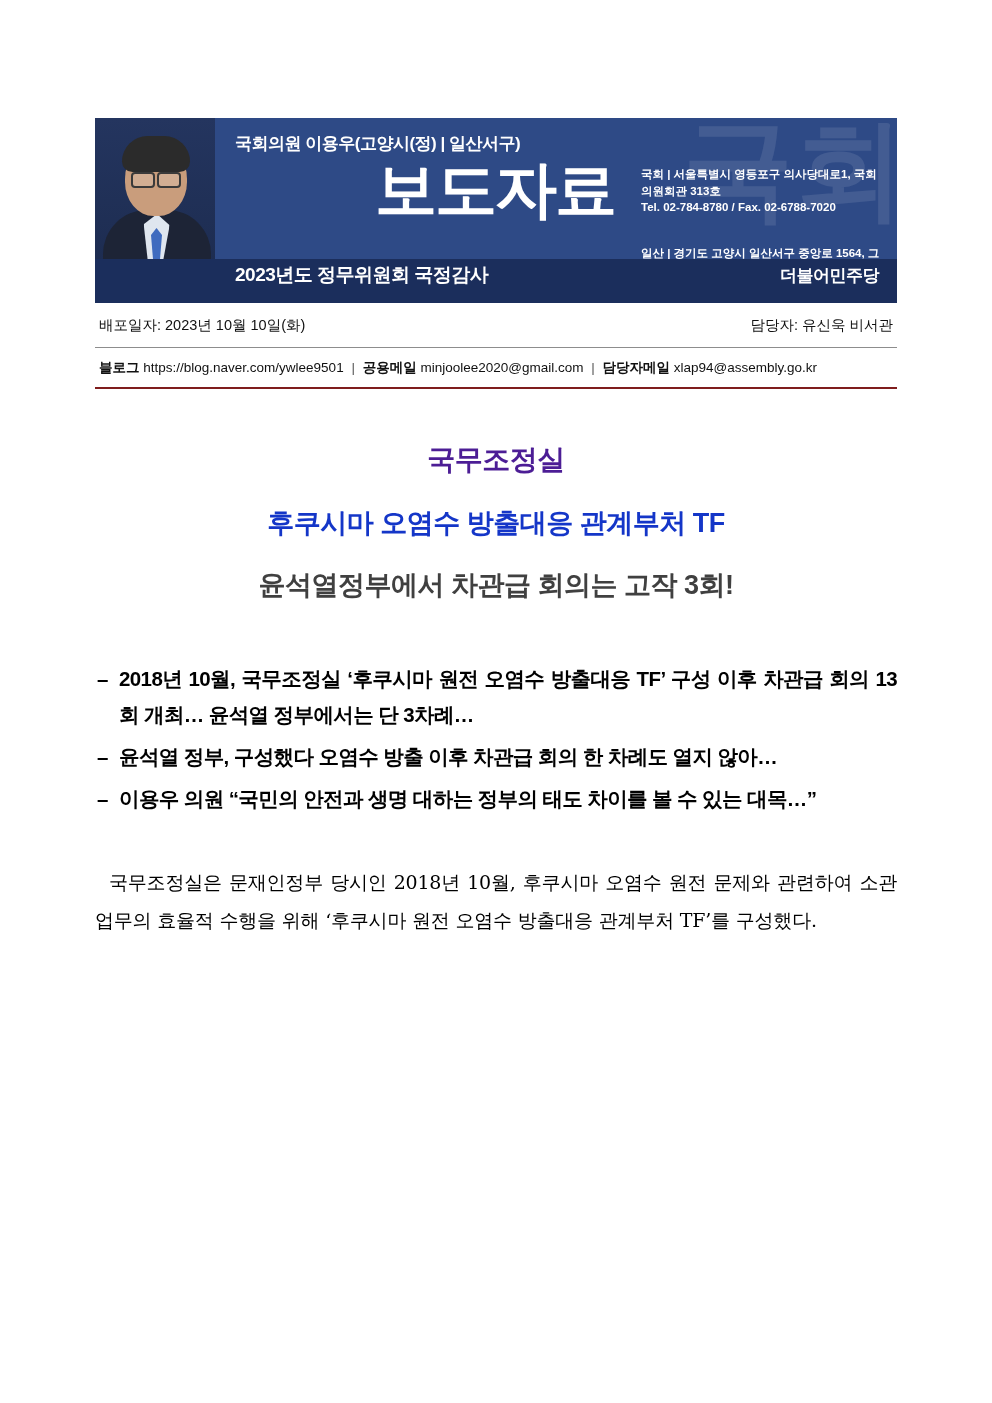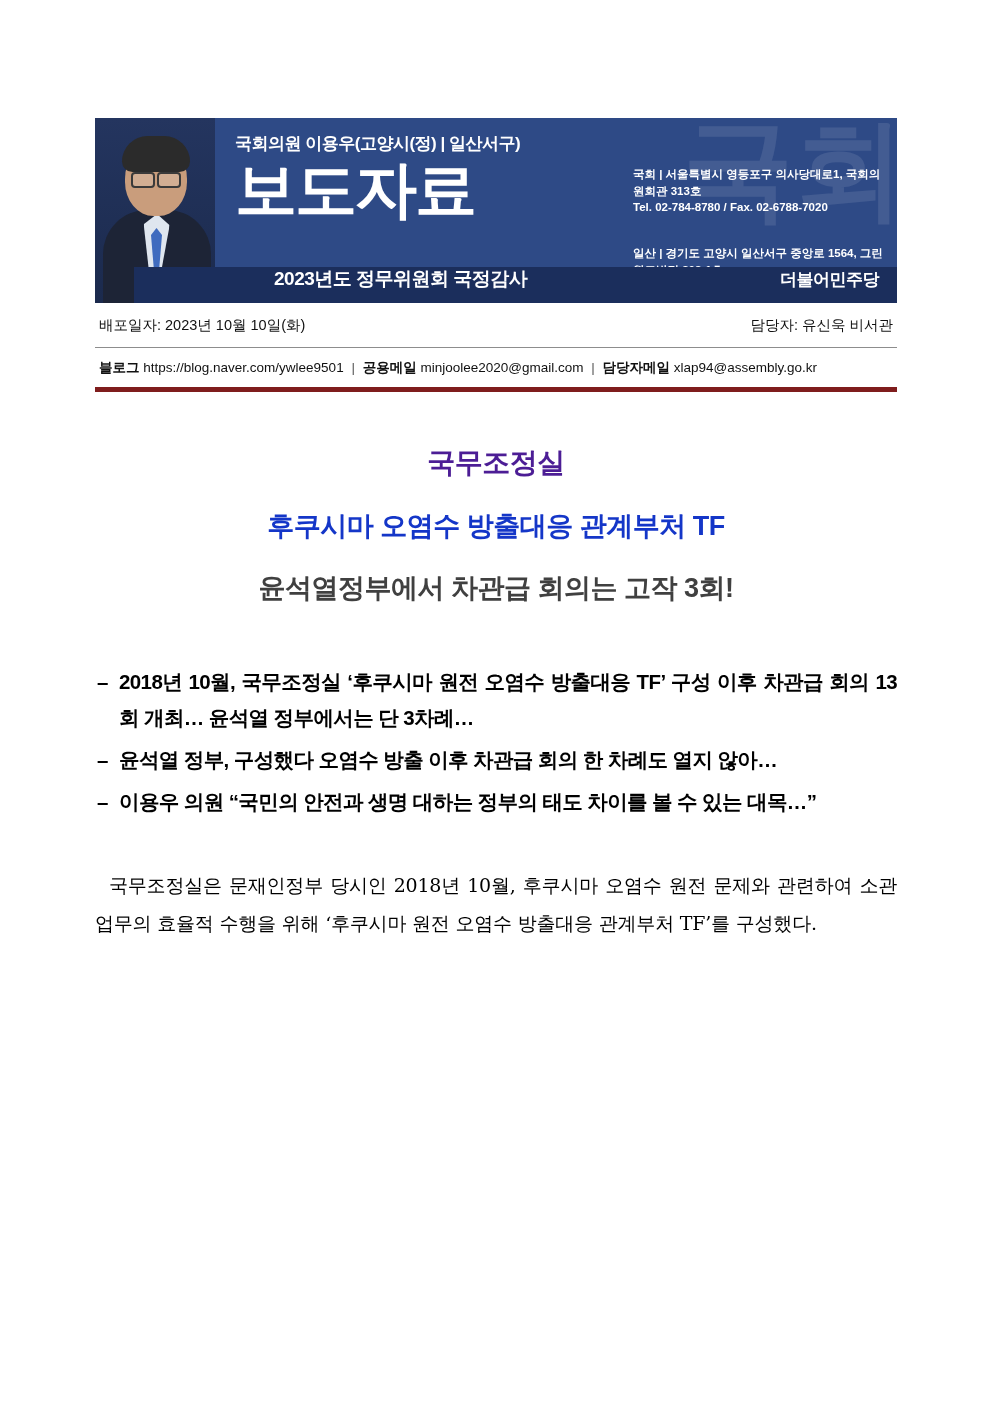--- a/index.html
+++ b/index.html
@@ -106,67 +106,68 @@
     height: 44px;
     background: #3f6bbf;
     clip-path: polygon(50% 0, 100% 16%, 72% 100%, 28% 100%, 0 16%);
   }
 
   .banner-main {
     flex: 1 1 auto;
     position: relative;
     padding: 14px 12px 0 20px;
     display: flex;
+    gap: 8px;
   }
   .banner-left {
     width: 380px;
     flex: 0 0 380px;
   }
   .banner-eyebrow {
     color: #ffffff;
     font-size: 17px;
     font-weight: bold;
     letter-spacing: -0.5px;
     margin-bottom: 2px;
   }
   .banner-title {
     color: #ffffff;
     font-size: 62px;
     line-height: 1.0;
     font-weight: bold;
     letter-spacing: -2px;
     font-family: "DejaVu Sans", sans-serif;
     margin-top: 4px;
+    text-align: right;
   }
   .banner-right {
     flex: 1 1 auto;
     padding-top: 34px;
     padding-left: 18px;
     color: #ffffff;
   }
   .contact-block {
     font-size: 11.5px;
     line-height: 1.45;
     font-weight: bold;
   }
   .contact-block + .contact-block { margin-top: 29px; }
 
   .banner-strip {
     position: absolute;
     left: 0;
     right: 0;
     bottom: 0;
-    height: 36px;
+    height: 44px;
     background: #1b2e5c;
     display: flex;
     align-items: center;
     justify-content: space-between;
     padding: 0 18px 12px 140px;
     box-sizing: border-box;
-    margin-left: 39px;
   }
   .strip-left {
     color: #ffffff;
     font-size: 19px;
     font-weight: bold;
     letter-spacing: -0.5px;
   }
   .strip-right {
     color: #ffffff;
     font-size: 17px;
@@ -182,21 +183,21 @@
     font-size: 14.5px;
     padding: 13px 4px 12px 4px;
     border-bottom: 1px solid #8d8d8d;
     color: #111;
   }
   .meta-row.first { border-bottom: 1px solid #8d8d8d; align-items: flex-end; }
   .meta-links {
     font-size: 13.5px;
     padding: 11px 4px 10px 4px;
     color: #111;
-    border-bottom: 5px solid #7f1d1d;
+    border-bottom: 2px solid #7f1d1d;
     white-space: nowrap;
   }
   .meta-links .lbl { font-weight: bold; }
   .meta-links .sep { padding: 0 4px; color: #555; }
 
   
   .title-wrap {
     text-align: center;
     margin-top: 52px;
   }

